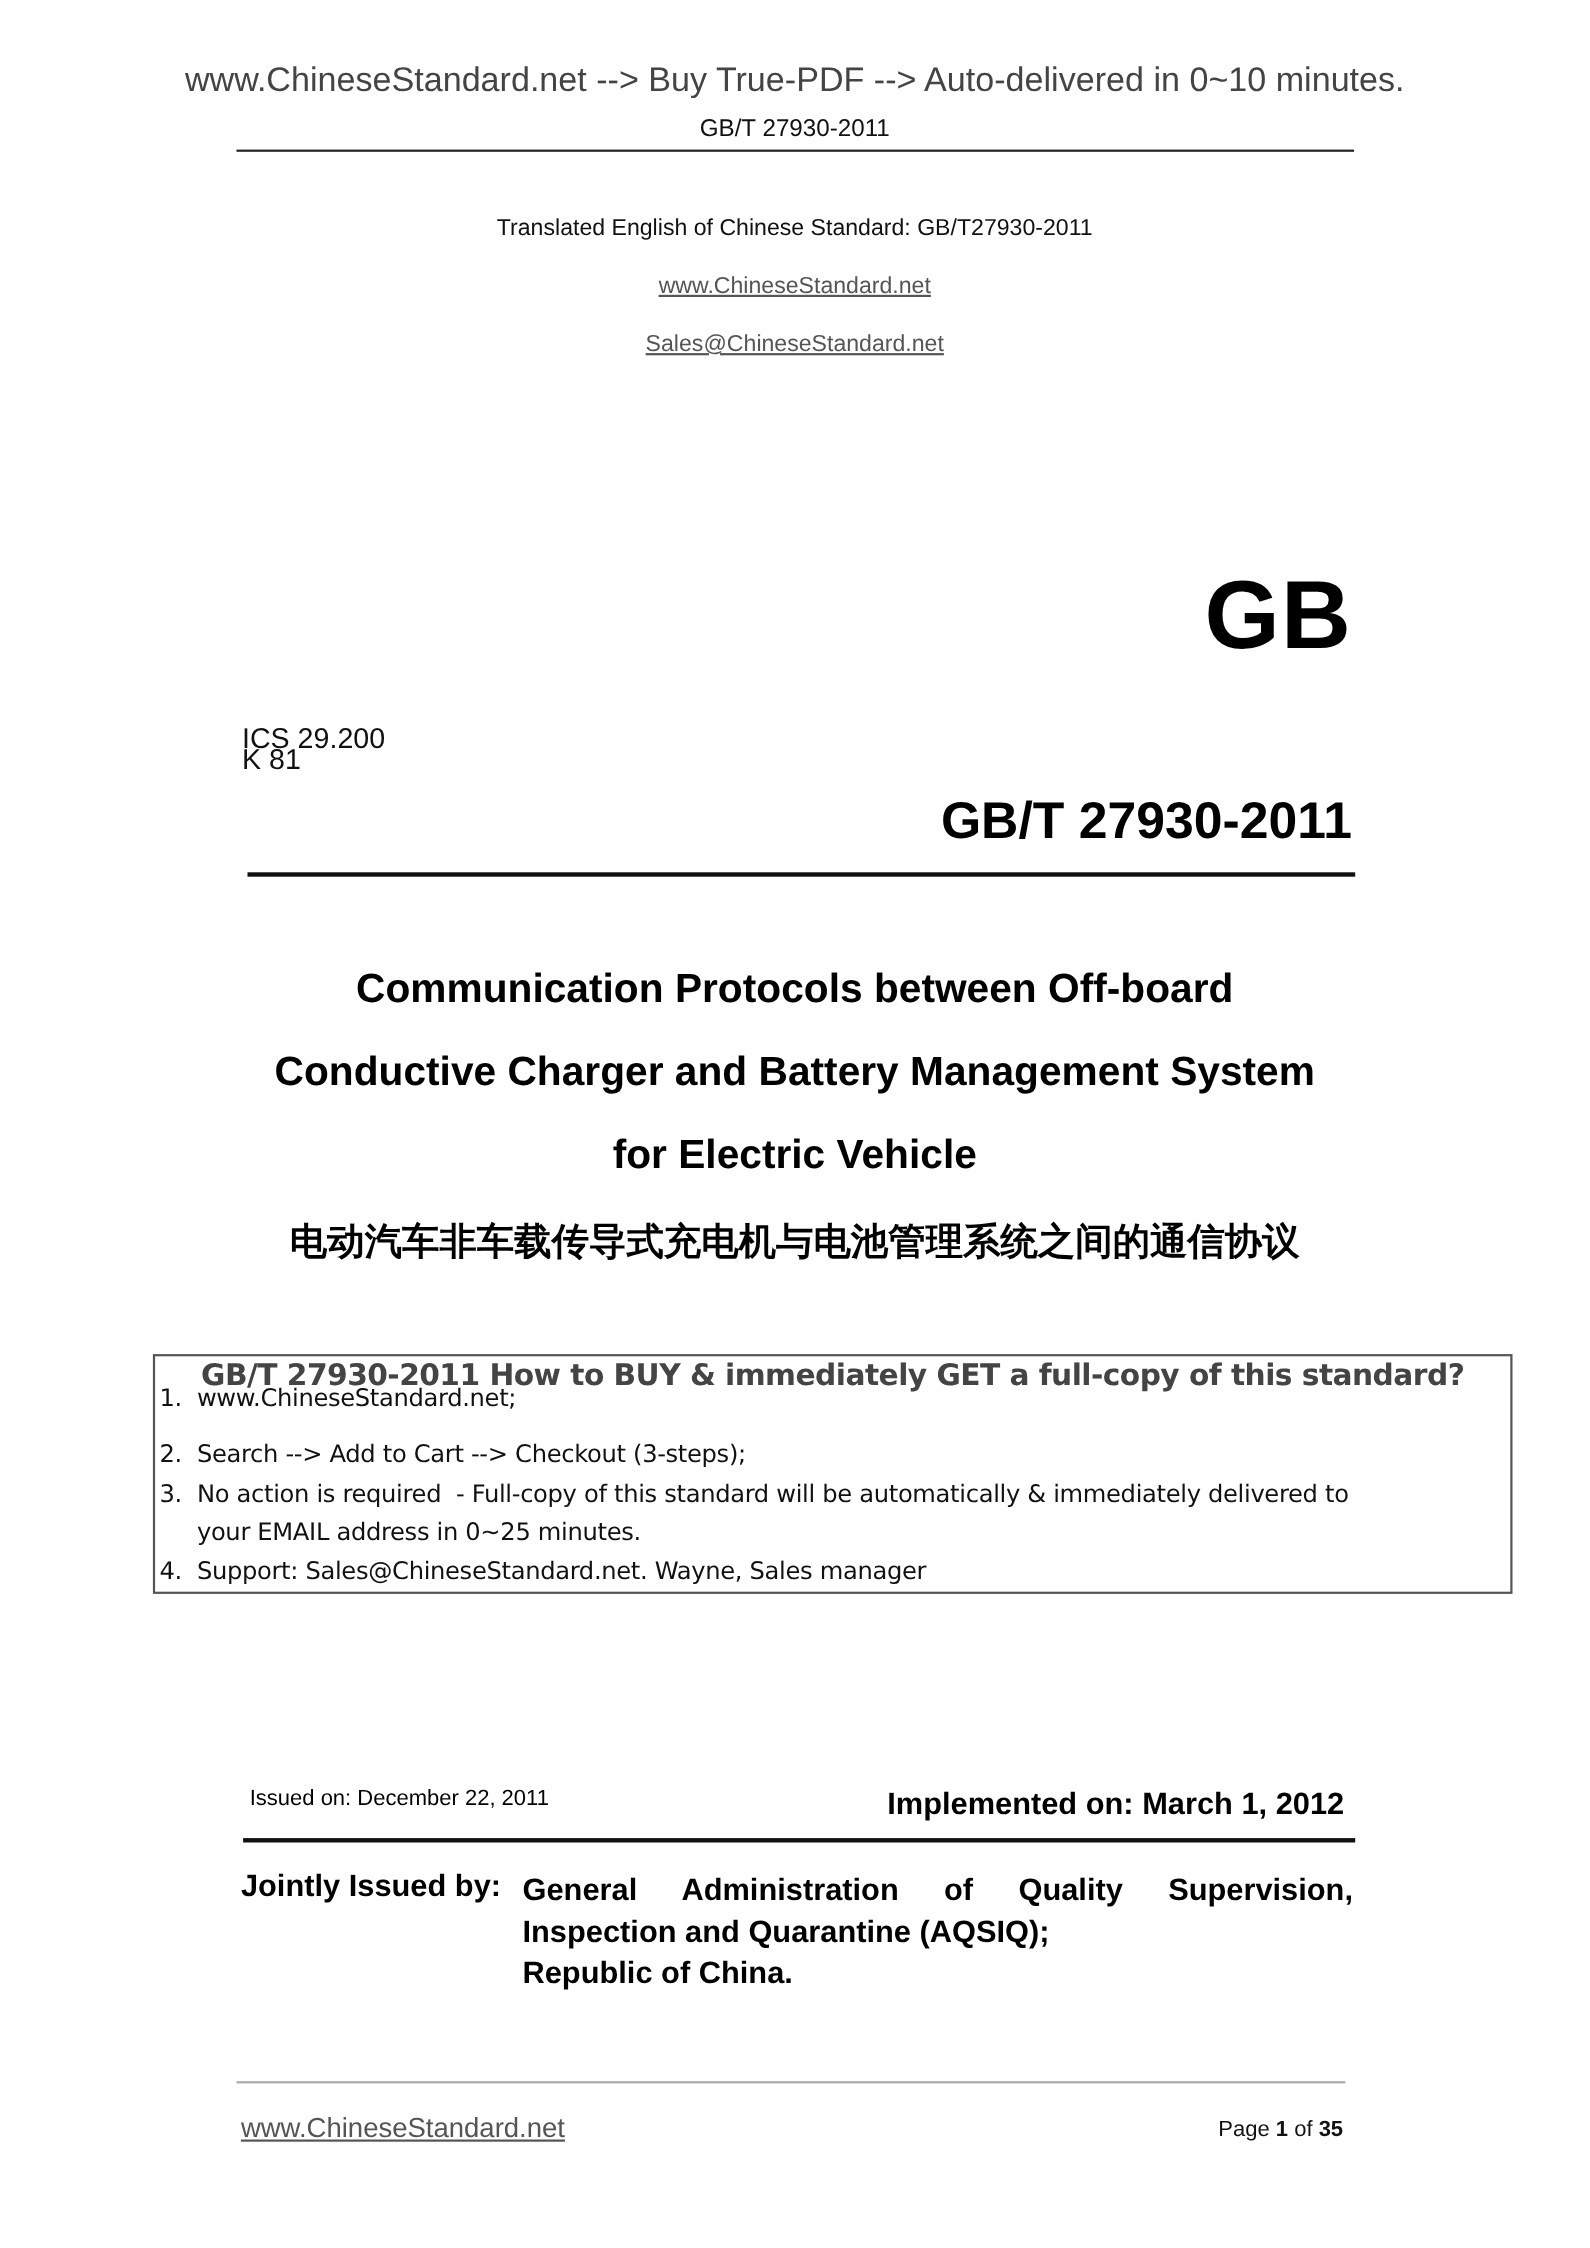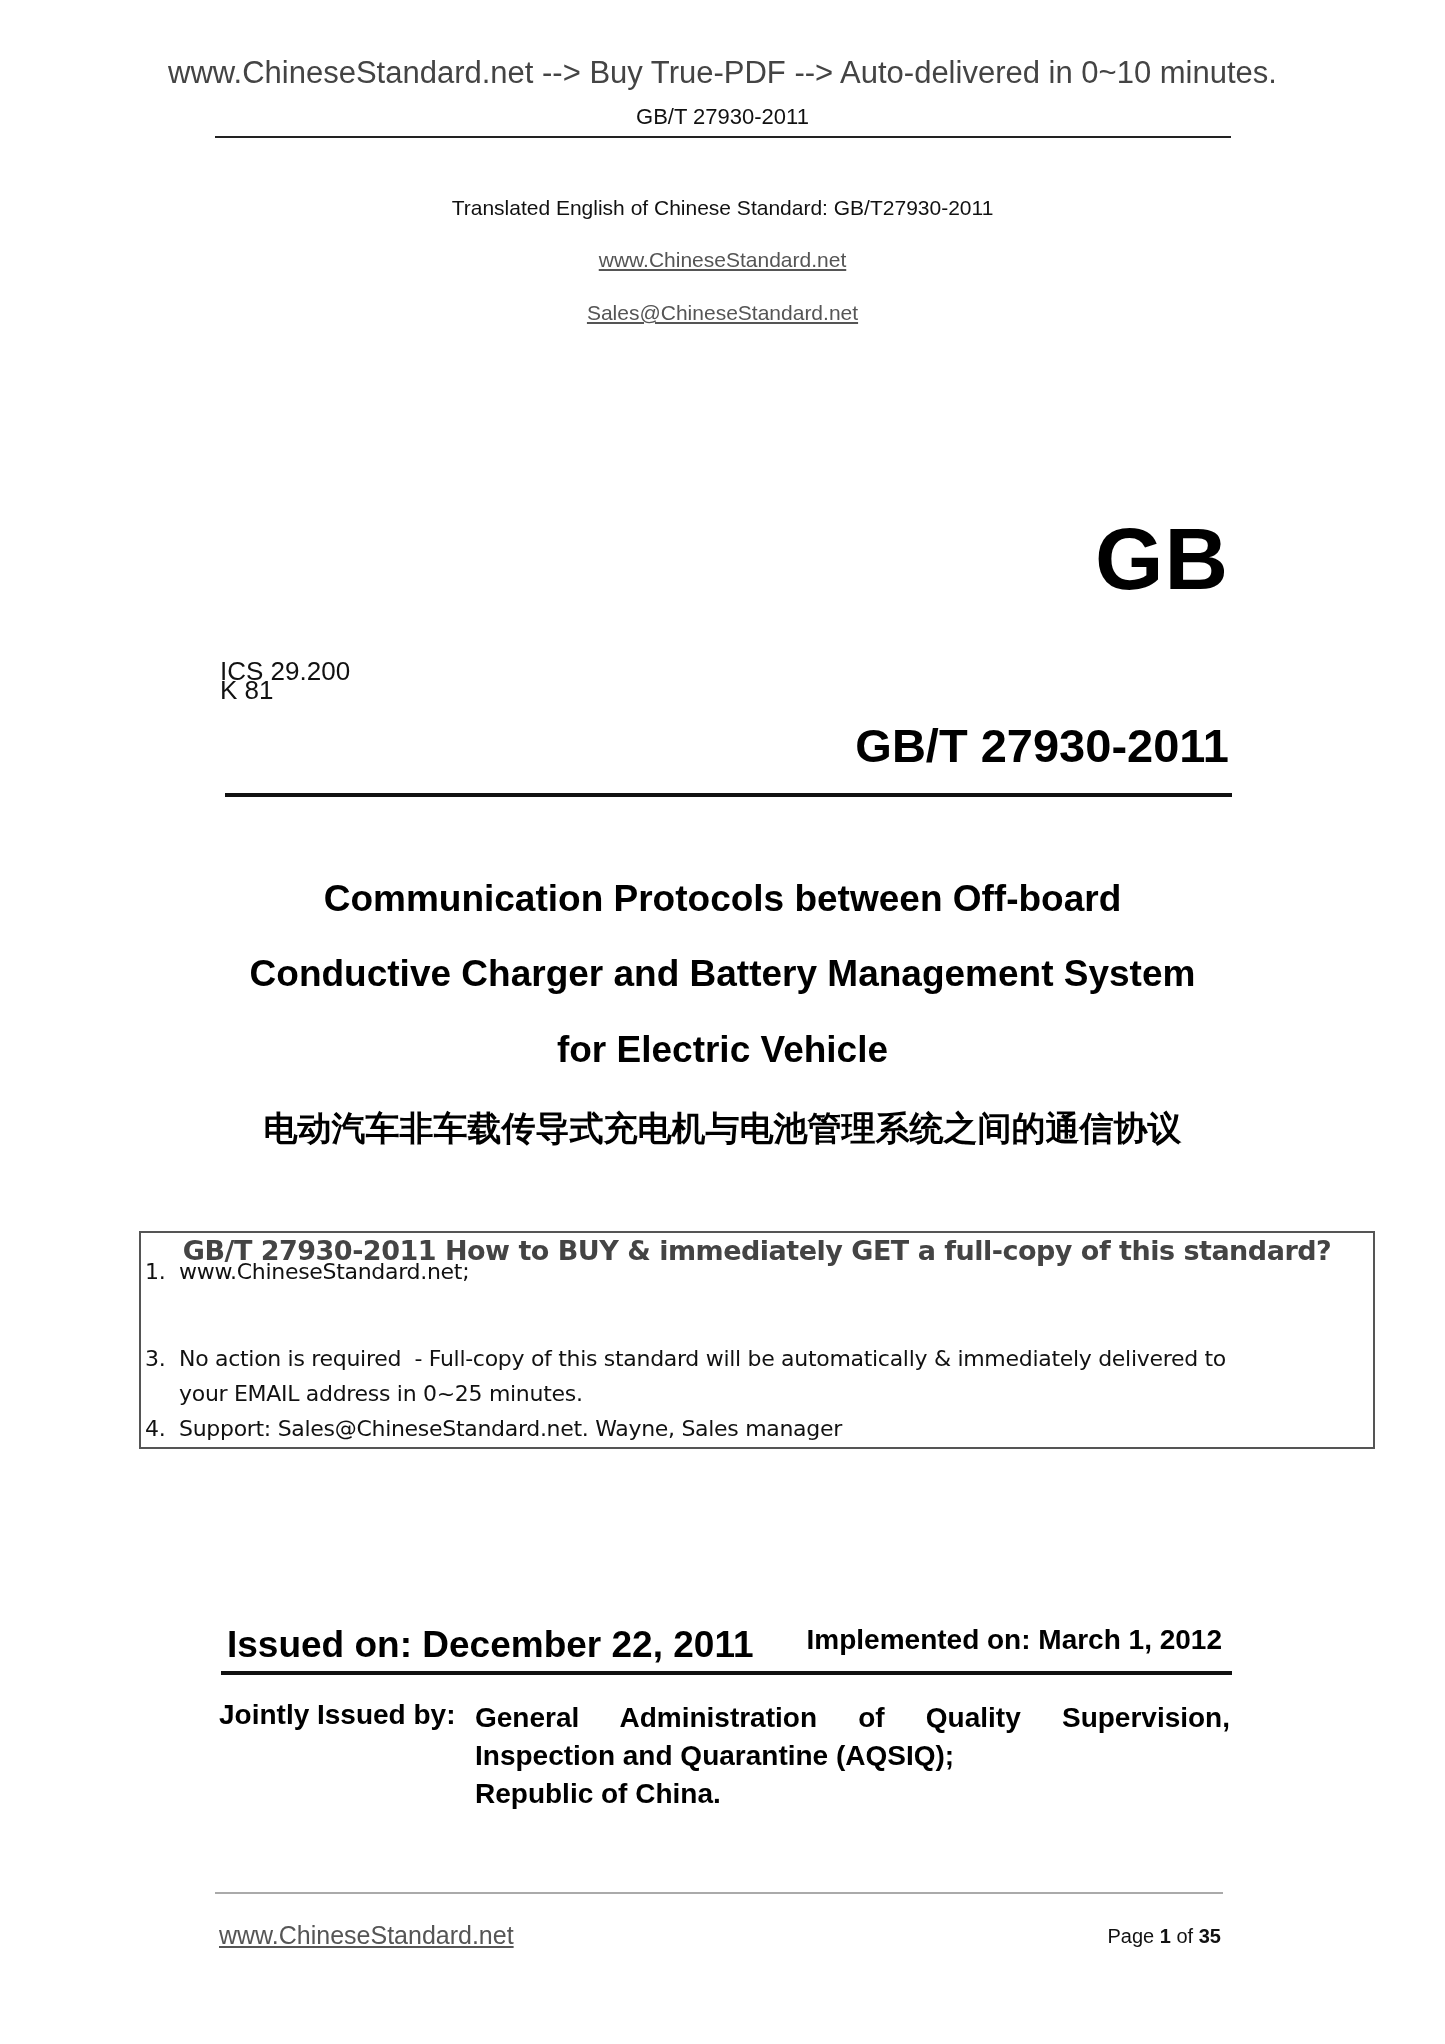--- a/index.html
+++ b/index.html
@@ -112,21 +112,21 @@
     .buy-item .num { display: inline-block; width: 34px; }
     .bi1 { top: 26px; }
     .bi2 { top: 77px; }
     .bi3 { top: 113px; }
     .bi3b { top: 148px; left: 38px; }
     .bi4 { top: 183px; }
 
     
     .issued {
       left: 227px; top: 1624px;
-      font-size: 37px; font-weight: bold;
+      font-size: 20px; font-weight: normal;
     }
     .implemented {
       right: 223px; top: 1624px;
       font-size: 28px; font-weight: bold;
     }
     .dates-rule {
       left: 221px; width: 1011px; top: 1671px;
       height: 4px; background: #111;
     }
 
@@ -189,20 +189,23 @@
 
 <div class="abs title-line t1">Communication Protocols between Off-board</div>
 <div class="abs title-line t2">Conductive Charger and Battery Management System</div>
 <div class="abs title-line t3">for Electric Vehicle</div>
 <div class="abs title-cn">电动汽车非车载传导式充电机与电池管理系统之间的通信协议</div>
 
 <div class="abs buy-box">
   <div class="buy-heading">GB/T 27930-2011 How to BUY &amp; immediately GET a full-copy of this standard?</div>
   <div class="buy-item bi1">
     <span class="num">1.</span><span>www.ChineseStandard.net;</span>
+  </div>
+  <div class="buy-item bi2">
+    <span class="num">2.</span><span>Search --&gt; Add to Cart --&gt; Checkout (3-steps);</span>
   </div>
   <div class="buy-item bi3">
     <span class="num">3.</span><span style="white-space:pre">No action is required  - Full-copy of this standard will be automatically &amp; immediately delivered to</span>
   </div>
   <div class="buy-item bi3b">your EMAIL address in 0~25 minutes.</div>
   <div class="buy-item bi4">
     <span class="num">4.</span><span>Support: Sales@ChineseStandard.net. Wayne, Sales manager</span>
   </div>
 </div>
 

